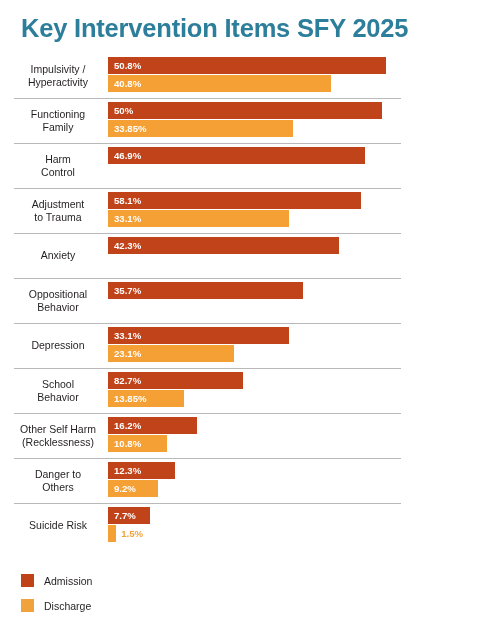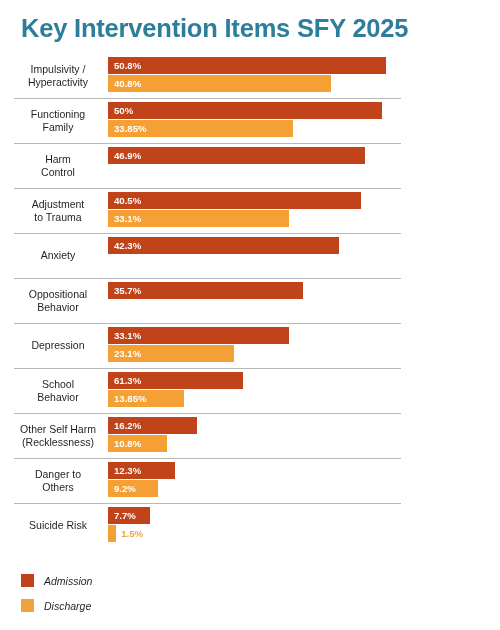--- a/index.html
+++ b/index.html
@@ -99,21 +99,20 @@
   .bar-value.inside {
     left: 6px;
     color: #ffffff;
   }
   .bar-value.outside-discharge { color: #f0a23c; }
 
   .legend {
     position: absolute;
     left: 21px;
     top: 568px;
-    font-style: italic;
   }
   .legend-item {
     display: flex;
     align-items: center;
     height: 25px;
   }
   .legend-swatch {
     width: 13px;
     height: 13px;
     margin-right: 10px;
@@ -182,21 +181,21 @@
       </div>
       <div class="row">
         <div class="row-sep"></div>
         <div class="row-label">
           <span>Adjustment</span>
           <span>to Trauma</span>
         </div>
         <div class="bars">
           <div class="bar-wrap">
             <div class="bar admission" style="width: 252.714px;"></div>
-            <div class="bar-value inside">40.5%</div>
+            <div class="bar-value inside">58.1%</div>
           </div>
           <div class="bar-wrap">
             <div class="bar discharge" style="width: 181.057px;"></div>
             <div class="bar-value inside">33.1%</div>
           </div>
         </div>
       </div>
       <div class="row">
         <div class="row-sep"></div>
         <div class="row-label">
@@ -240,21 +239,21 @@
       </div>
       <div class="row">
         <div class="row-sep"></div>
         <div class="row-label">
           <span>School</span>
           <span>Behavior</span>
         </div>
         <div class="bars">
           <div class="bar-wrap">
             <div class="bar admission" style="width: 134.562px;"></div>
-            <div class="bar-value inside">61.3%</div>
+            <div class="bar-value inside">82.7%</div>
           </div>
           <div class="bar-wrap">
             <div class="bar discharge" style="width: 75.7595px;"></div>
             <div class="bar-value inside">13.85%</div>
           </div>
         </div>
       </div>
       <div class="row">
         <div class="row-sep"></div>
         <div class="row-label">

